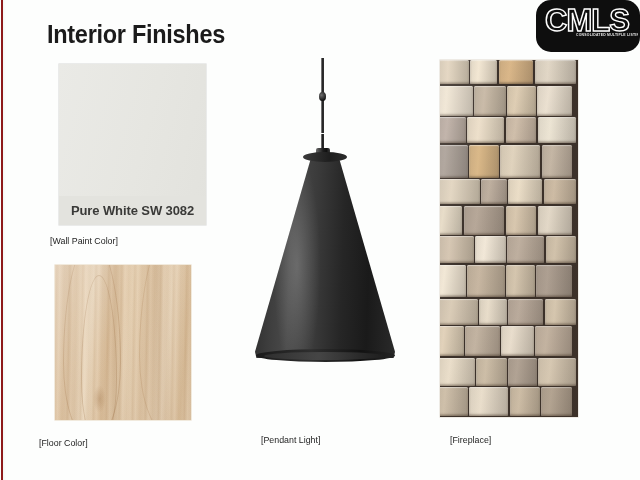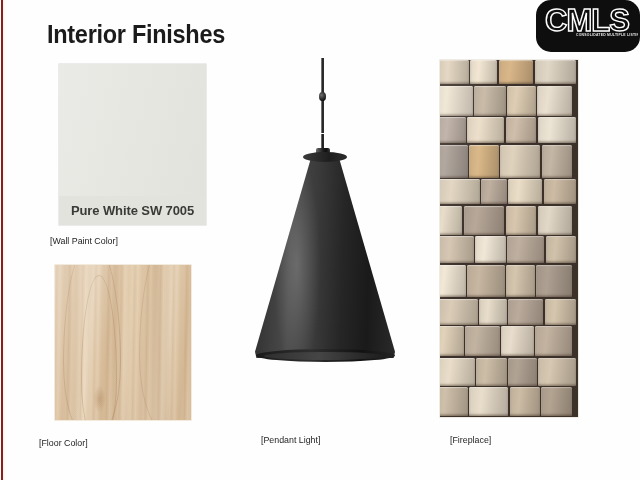--- a/index.html
+++ b/index.html
@@ -256,21 +256,21 @@
 
   <div id="page-title">Interior Finishes</div>
 
   <div id="logo">
     <div id="logo-mark">CMLS</div>
     <div id="logo-tagline">CONSOLIDATED MULTIPLE LISTING SERVICE</div>
   </div>
 
   <div id="paint-swatch">
     <div id="paint-swatch-shade"></div>
-    <div id="paint-name">Pure White SW 7005</div>
+    <div id="paint-name">Pure White SW 3082</div>
   </div>
   <div class="caption" id="caption-wall">[Wall Paint Color]</div>
 
   <div id="floor-swatch">
     <div id="floor-base"></div>
     <div id="floor-grain"></div>
     <div id="floor-arc1"></div>
     <div id="floor-arc2"></div>
     <div id="floor-arc3"></div>
     <div id="floor-knot"></div>

